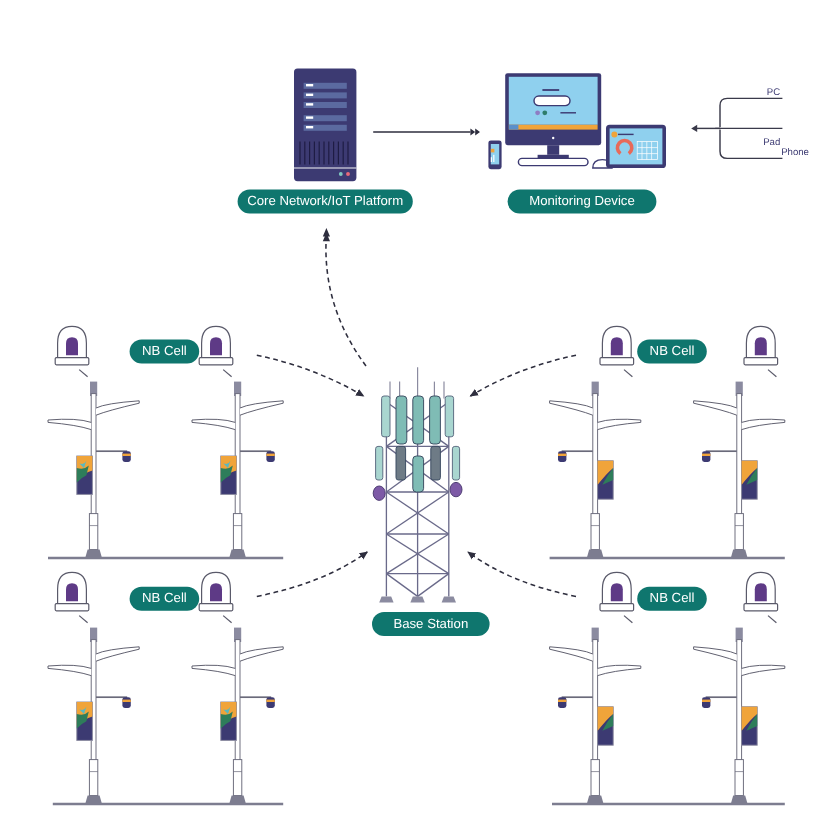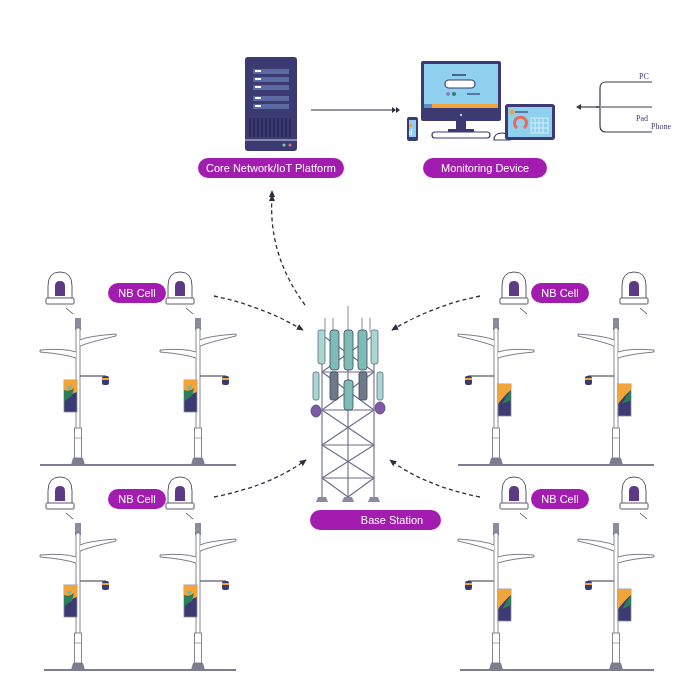--- a/index.html
+++ b/index.html
@@ -1,20 +1,20 @@
 <!DOCTYPE html>
 <html><head>
 <meta charset="utf-8">
 <style>
   html, body { margin:0; padding:0; background:#ffffff; }
   body { width:690px; height:700px; position:relative; overflow:hidden; font-family:"Liberation Sans", sans-serif; }
   #stage { position:absolute; left:0; top:0; width:690px; height:700px; }
-  .pill { position:absolute; height:20px; border-radius:10px; background:#a21caf; color:#ffffff;
+  .pill { position:absolute; height:20px; border-radius:10px; background:#0f766e; color:#ffffff;
           font-size:11px; line-height:20px; text-align:center; white-space:nowrap; font-family:"Liberation Sans", sans-serif; }
-  .small-label { position:absolute; font-size:8px; color:#3c3a72; font-family:Liberation Serif, serif; }
+  .small-label { position:absolute; font-size:8px; color:#3c3a72; font-family:Liberation Sans, sans-serif; }
 </style>
 </head>
 <body>
 
 <div id="stage">
 <svg width="690" height="700" viewBox="0 0 690 700" xmlns="http://www.w3.org/2000/svg">
   <defs>
     <marker id="arr" viewBox="0 0 10 10" refX="8" refY="5" markerWidth="6" markerHeight="6" orient="auto-start-reverse">
       <path d="M0,1 L9,5 L0,9 z" fill="#2e2e3e"></path>
     </marker>
@@ -308,21 +308,21 @@
         <path d="M13,6 Q8,12 4,20 L13,16 Z" fill="#2e7d5a"></path>
       </g>
     </g>
     <use href="#lamp" x="634" y="483"></use>
   </g>
 </svg>
 
 
 <div class="pill" style="left:198px;top:158px;width:146px;">Core Network/IoT Platform</div>
 <div class="pill" style="left:423px;top:158px;width:124px;">Monitoring Device</div>
-<div class="pill" style="left:310px;top:510px;width:98px;padding-left:33px;">Base Station</div>
+<div class="pill" style="left:310px;top:510px;width:98px;">Base Station</div>
 
 <div class="pill" style="left:108px;top:283px;width:58px;">NB Cell</div>
 <div class="pill" style="left:531px;top:283px;width:58px;">NB Cell</div>
 <div class="pill" style="left:108px;top:489px;width:58px;">NB Cell</div>
 <div class="pill" style="left:531px;top:489px;width:58px;">NB Cell</div>
 
 <div class="small-label" style="left:639px;top:72px;">PC</div>
 <div class="small-label" style="left:636px;top:114px;">Pad</div>
 <div class="small-label" style="left:627px;top:122px;margin-left:24px;">Phone</div>
 </div>

